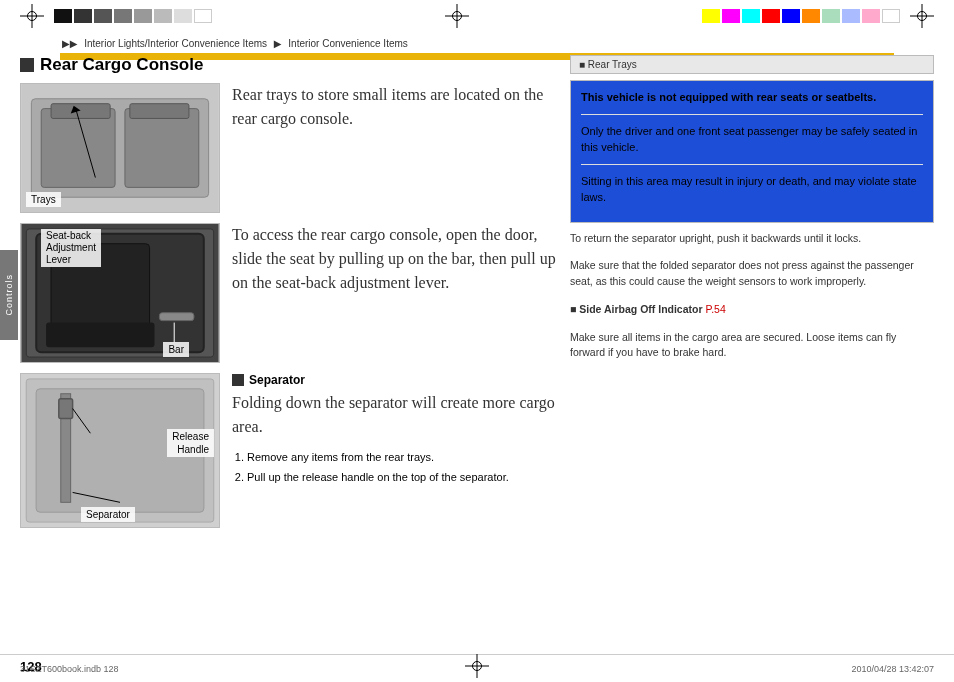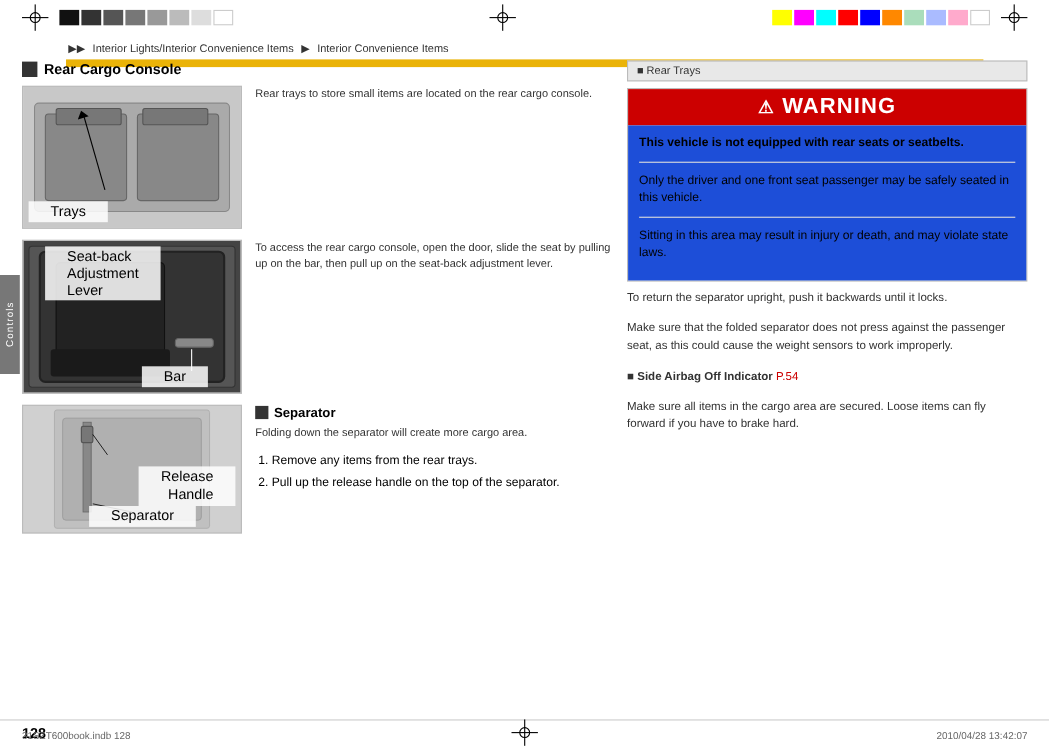--- a/index.html
+++ b/index.html
@@ -89,24 +89,24 @@
     }
 
     
     .left-column {
       flex: 0 0 540px;
     }
 
     
     .section-title {
       display: flex;
-      align-items: flex-end;
+      align-items: center;
       gap: 6px;
       margin-bottom: 8px;
-      font-size: 13px;
+      font-size: 17px;
       font-weight: bold;
     }
     .section-title-square {
       width: 14px;
       height: 14px;
       background: #333;
       display: inline-block;
     }
 
     .image-panel {
@@ -124,45 +124,46 @@
 
     
     .img-panel-2 {
       width: 200px;
       height: 140px;
     }
 
     
     .img-panel-3 {
       width: 200px;
-      height: 117px;
+      height: 155px;
     }
 
     
     .img-label {
       position: absolute;
-      font-size: 13px;
+      font-size: 10px;
       color: #000;
       background: rgba(255,255,255,0.85);
-      padding: 1px 20px;
+      padding: 1px 5px;
       line-height: 1.3;
     }
 
     .label-trays { bottom: 5px; left: 5px; }
     .label-seat-back { top: 5px; left: 20px; line-height: 1.2; }
     .label-bar { bottom: 5px; right: 30px; }
     .label-release { right: 5px; top: 55px; text-align: right; }
     .label-separator { bottom: 5px; left: 60px; }
 
     
     .text-block {
-      font-size: 10px;
+      font-size: 16px;
       line-height: 1.5;
       color: #333;
       margin-bottom: 10px;
+      font-family: Liberation Serif, serif;
     }
 
     .section-header-small {
       display: flex;
       align-items: center;
       gap: 5px;
       font-size: 12px;
       font-weight: bold;
       margin-bottom: 4px;
     }
@@ -478,24 +479,20 @@
 
   </div>
 
   <div class="right-column">
 
     <div class="right-header">
       <span>■ Rear Trays</span>
     </div>
 
     <div class="warning-box">
-      <div class="warning-header">
-        <span style="font-size:16px">⚠</span>
-        <span>WARNING</span>
-      </div>
       <div class="warning-body">
         <div class="warning-para">
           <strong>This vehicle is not equipped with rear seats or seatbelts.</strong>
         </div>
         <div class="warning-para">
           <span>Only the driver and one front seat passenger may be safely seated in this vehicle.</span>
         </div>
         <div class="warning-para">
           <span>Sitting in this area may result in injury or death, and may violate state laws.</span>
         </div>

